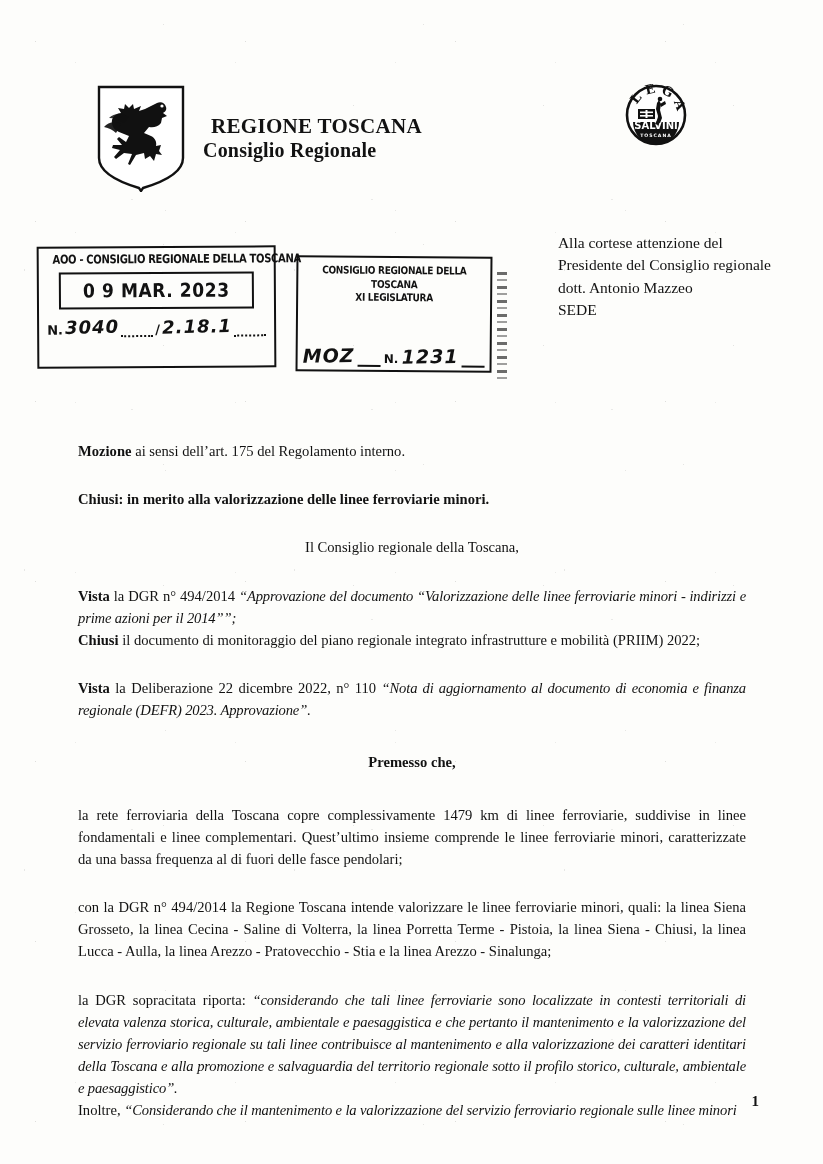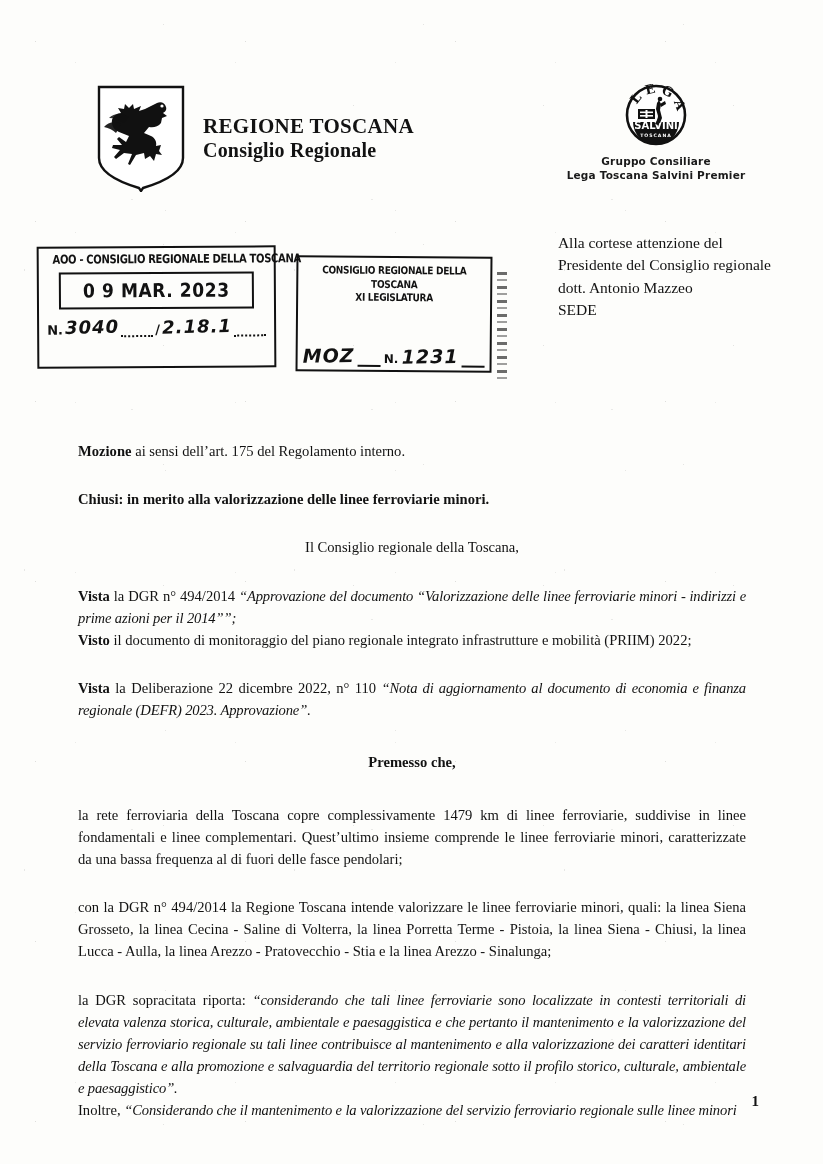--- a/index.html
+++ b/index.html
@@ -50,20 +50,21 @@
     width: 92px;
     height: 108px;
   }
   .lh-text {
     line-height: 1.12;
   }
   .lh-line1 {
     font-size: 21px;
     font-weight: bold;
     letter-spacing: .3px;
+    margin-left: 8px;
   }
   .lh-line2 {
     font-size: 20px;
     font-weight: bold;
     letter-spacing: .2px;
     font-family: Liberation Serif, serif;
   }
 
   .party-block {
     position: absolute;
@@ -299,24 +300,20 @@
       <rect x="15" y="27.5" width="13" height="1.6" fill="#fff"></rect>
       <rect x="15" y="31" width="13" height="1.6" fill="#fff"></rect>
       <rect x="20.5" y="26" width="2" height="8" fill="#fff"></rect>
       <g fill="#111">
         <path d="M34 16 l2 4 l-1 6 l2 8 l-2 5 l-3 -1 l1 -6 l-2 -7 l1 -6 z"></path>
         <path d="M35 20 l5 -3 l1 3 l-5 3 z"></path>
         <path d="M33 34 l-3 6 l3 1 l3 -6 z"></path>
         <circle cx="35" cy="15" r="2.3"></circle>
       </g>
     </svg>
-    <div class="party-caption">
-      <div>Gruppo Consiliare</div>
-      <div>Lega Toscana Salvini Premier</div>
-    </div>
   </div>
 
   <div class="stamp-protocol">
     <div class="sp-title">AOO - CONSIGLIO REGIONALE DELLA TOSCANA</div>
     <div class="sp-datebox">
       <span class="sp-date">0 9 MAR. 2023</span>
     </div>
     <div class="sp-numrow">
       <span class="sp-n">N.</span>
       <span class="hand sp-num">3040</span>
@@ -359,21 +356,21 @@
     <p class="nj"><span class="b">Chiusi:</span><span class="b"> in merito alla valorizzazione delle linee ferroviarie minori.</span></p>
 
     <div class="gap-md"></div>
 
     <p class="center">Il Consiglio regionale della Toscana,</p>
 
     <div class="gap-md"></div>
 
     <p><span class="b">Vista</span><span> la DGR n° 494/2014 </span><span class="it">“Approvazione del documento “Valorizzazione delle linee ferroviarie minori - indirizzi e prime azioni per il 2014””;</span></p>
 
-    <p><span class="b">Visto</span><span> il documento di monitoraggio del piano regionale integrato infrastrutture e mobilità (PRIIM) 2022;</span></p>
+    <p><span class="b">Chiusi</span><span> il documento di monitoraggio del piano regionale integrato infrastrutture e mobilità (PRIIM) 2022;</span></p>
 
     <div class="gap-md"></div>
 
     <p><span class="b">Vista</span><span> la Deliberazione 22 dicembre 2022, n° 110 </span><span class="it">“Nota di aggiornamento al documento di economia e finanza regionale (DEFR) 2023. Approvazione”.</span></p>
 
     <div class="gap-lg"></div>
 
     <p class="center b">Premesso che,</p>
 
     <div class="gap-lg"></div>

